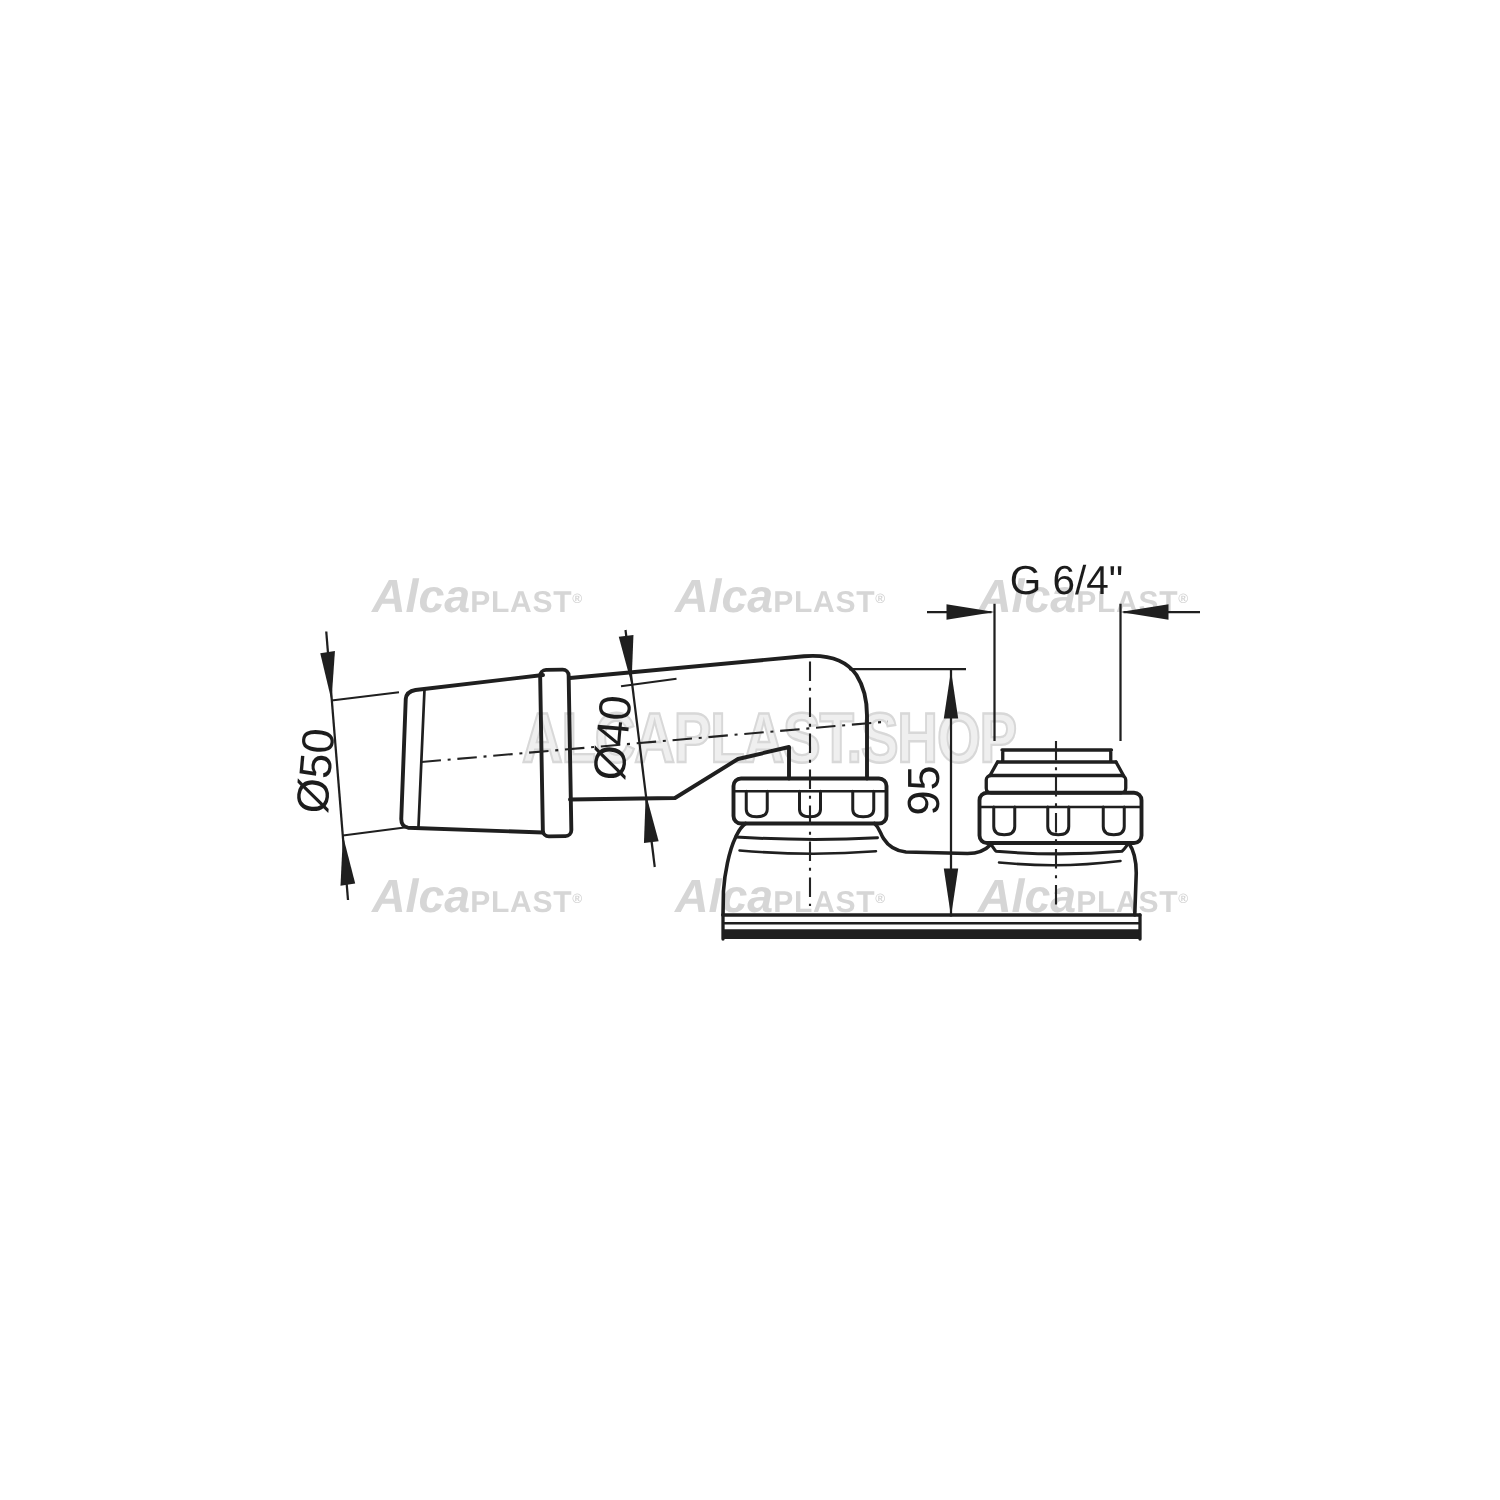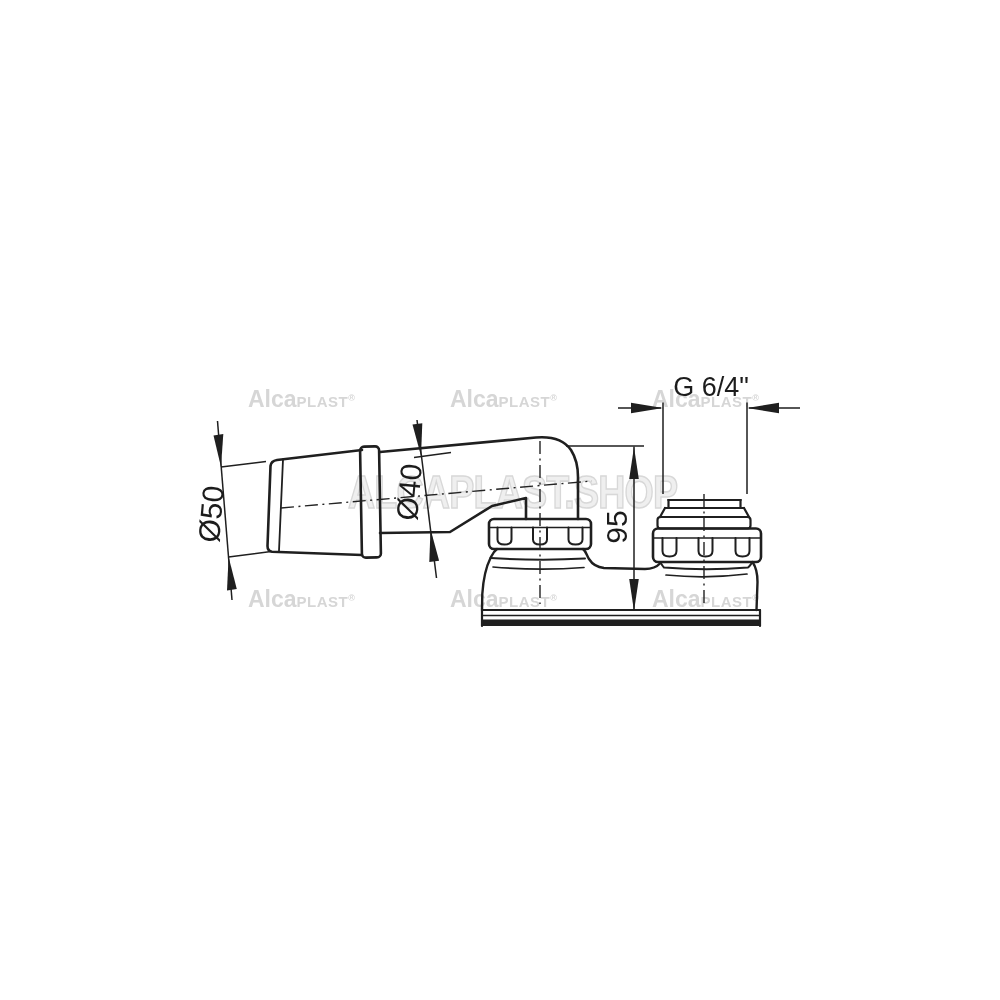--- a/index.html
+++ b/index.html
@@ -5,22 +5,22 @@
   html,body{margin:0;padding:0;background:#ffffff;}
   .stage{
     position:relative;width:1000px;height:1000px;background:#ffffff;overflow:hidden;
     font-family:"Liberation Sans",sans-serif;
   }
   
   .wm-small{
     position:absolute;color:#d6d6d6;white-space:nowrap;line-height:18px;
     user-select:none;
   }
-  .wm-small .wm-bold{font-size:23px;font-weight:700;}
-  .wm-small .wm-caps{font-size:15px;font-weight:700;letter-spacing:.5px;}
+  .wm-small .wm-bold{font-size:31px;font-weight:700;font-style:italic;}
+  .wm-small .wm-caps{font-size:20px;font-weight:700;letter-spacing:.5px;}
   .wm-small .wm-reg{font-size:9px;font-weight:700;vertical-align:super;}
   .wm-big{
     position:absolute;left:348px;top:464px;
     font-size:47px;font-weight:700;letter-spacing:-1px;white-space:nowrap;
     color:#efefef;-webkit-text-stroke:1.6px #d8d8d8;
     transform:scaleX(0.80);transform-origin:left top;
     user-select:none;
   }
   svg.draw{position:absolute;left:0;top:0;}
   svg.draw text{font-family:"Liberation Sans",sans-serif;fill:#1c1c1c;}

